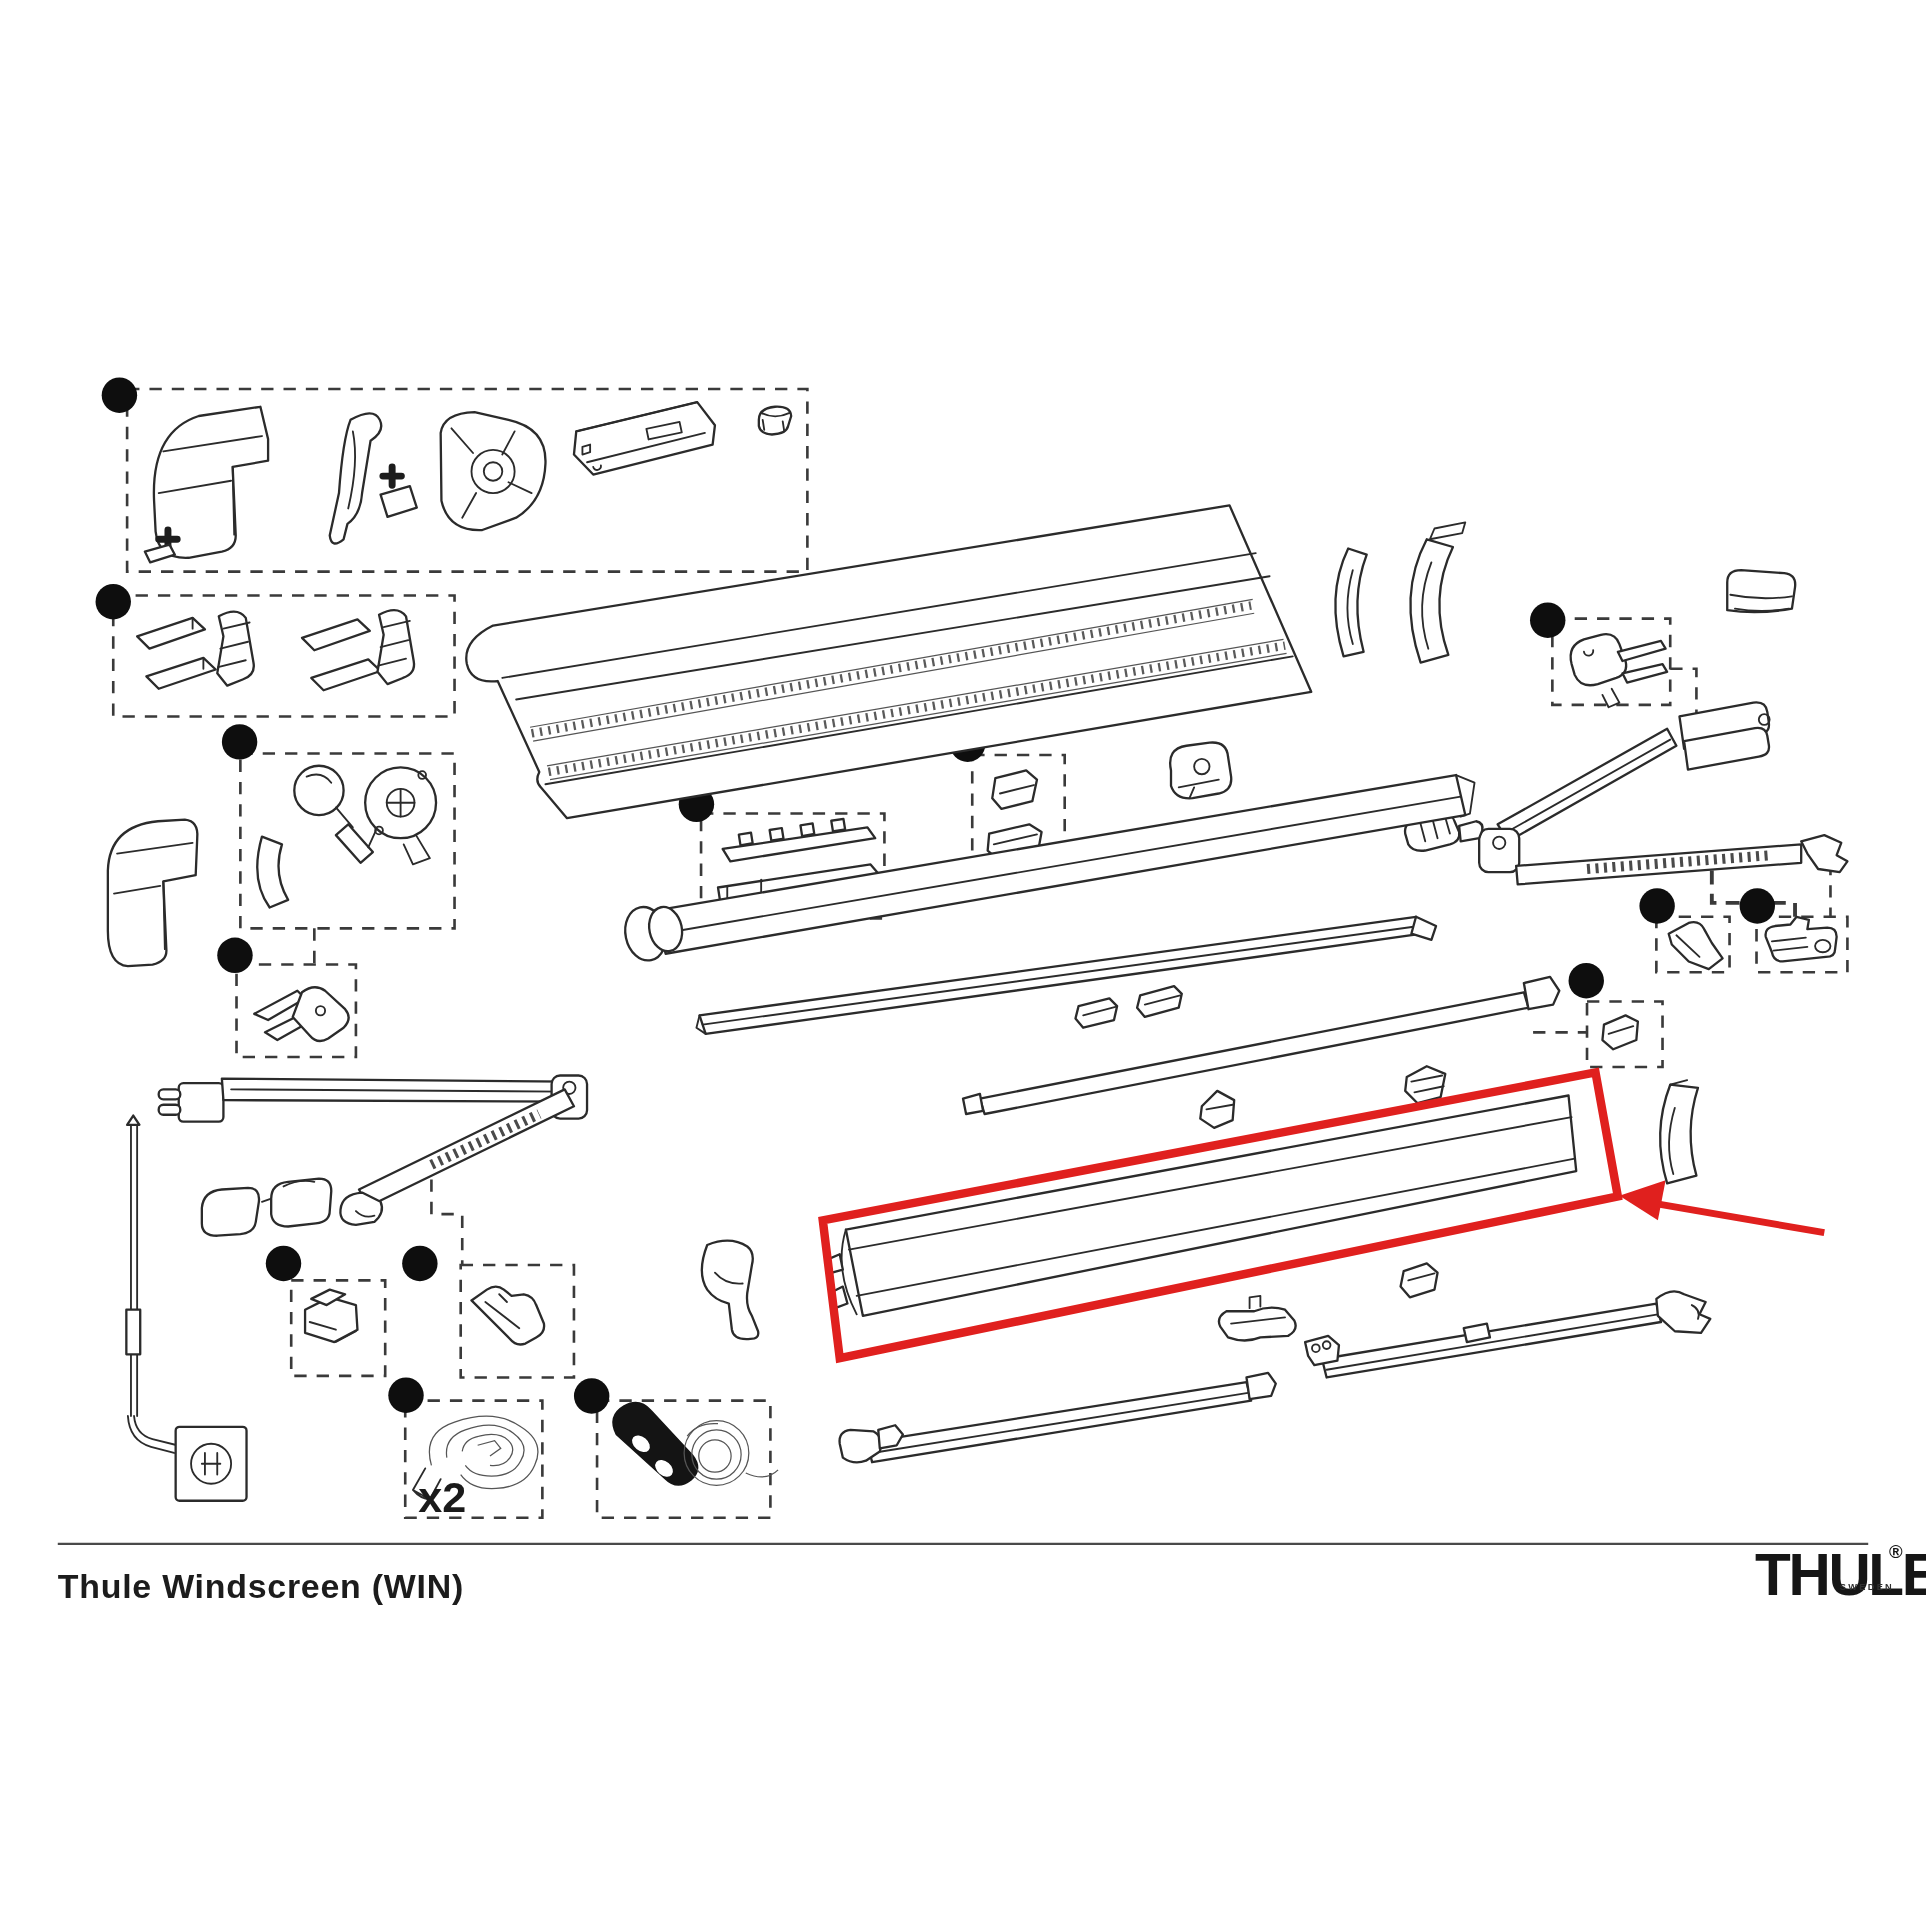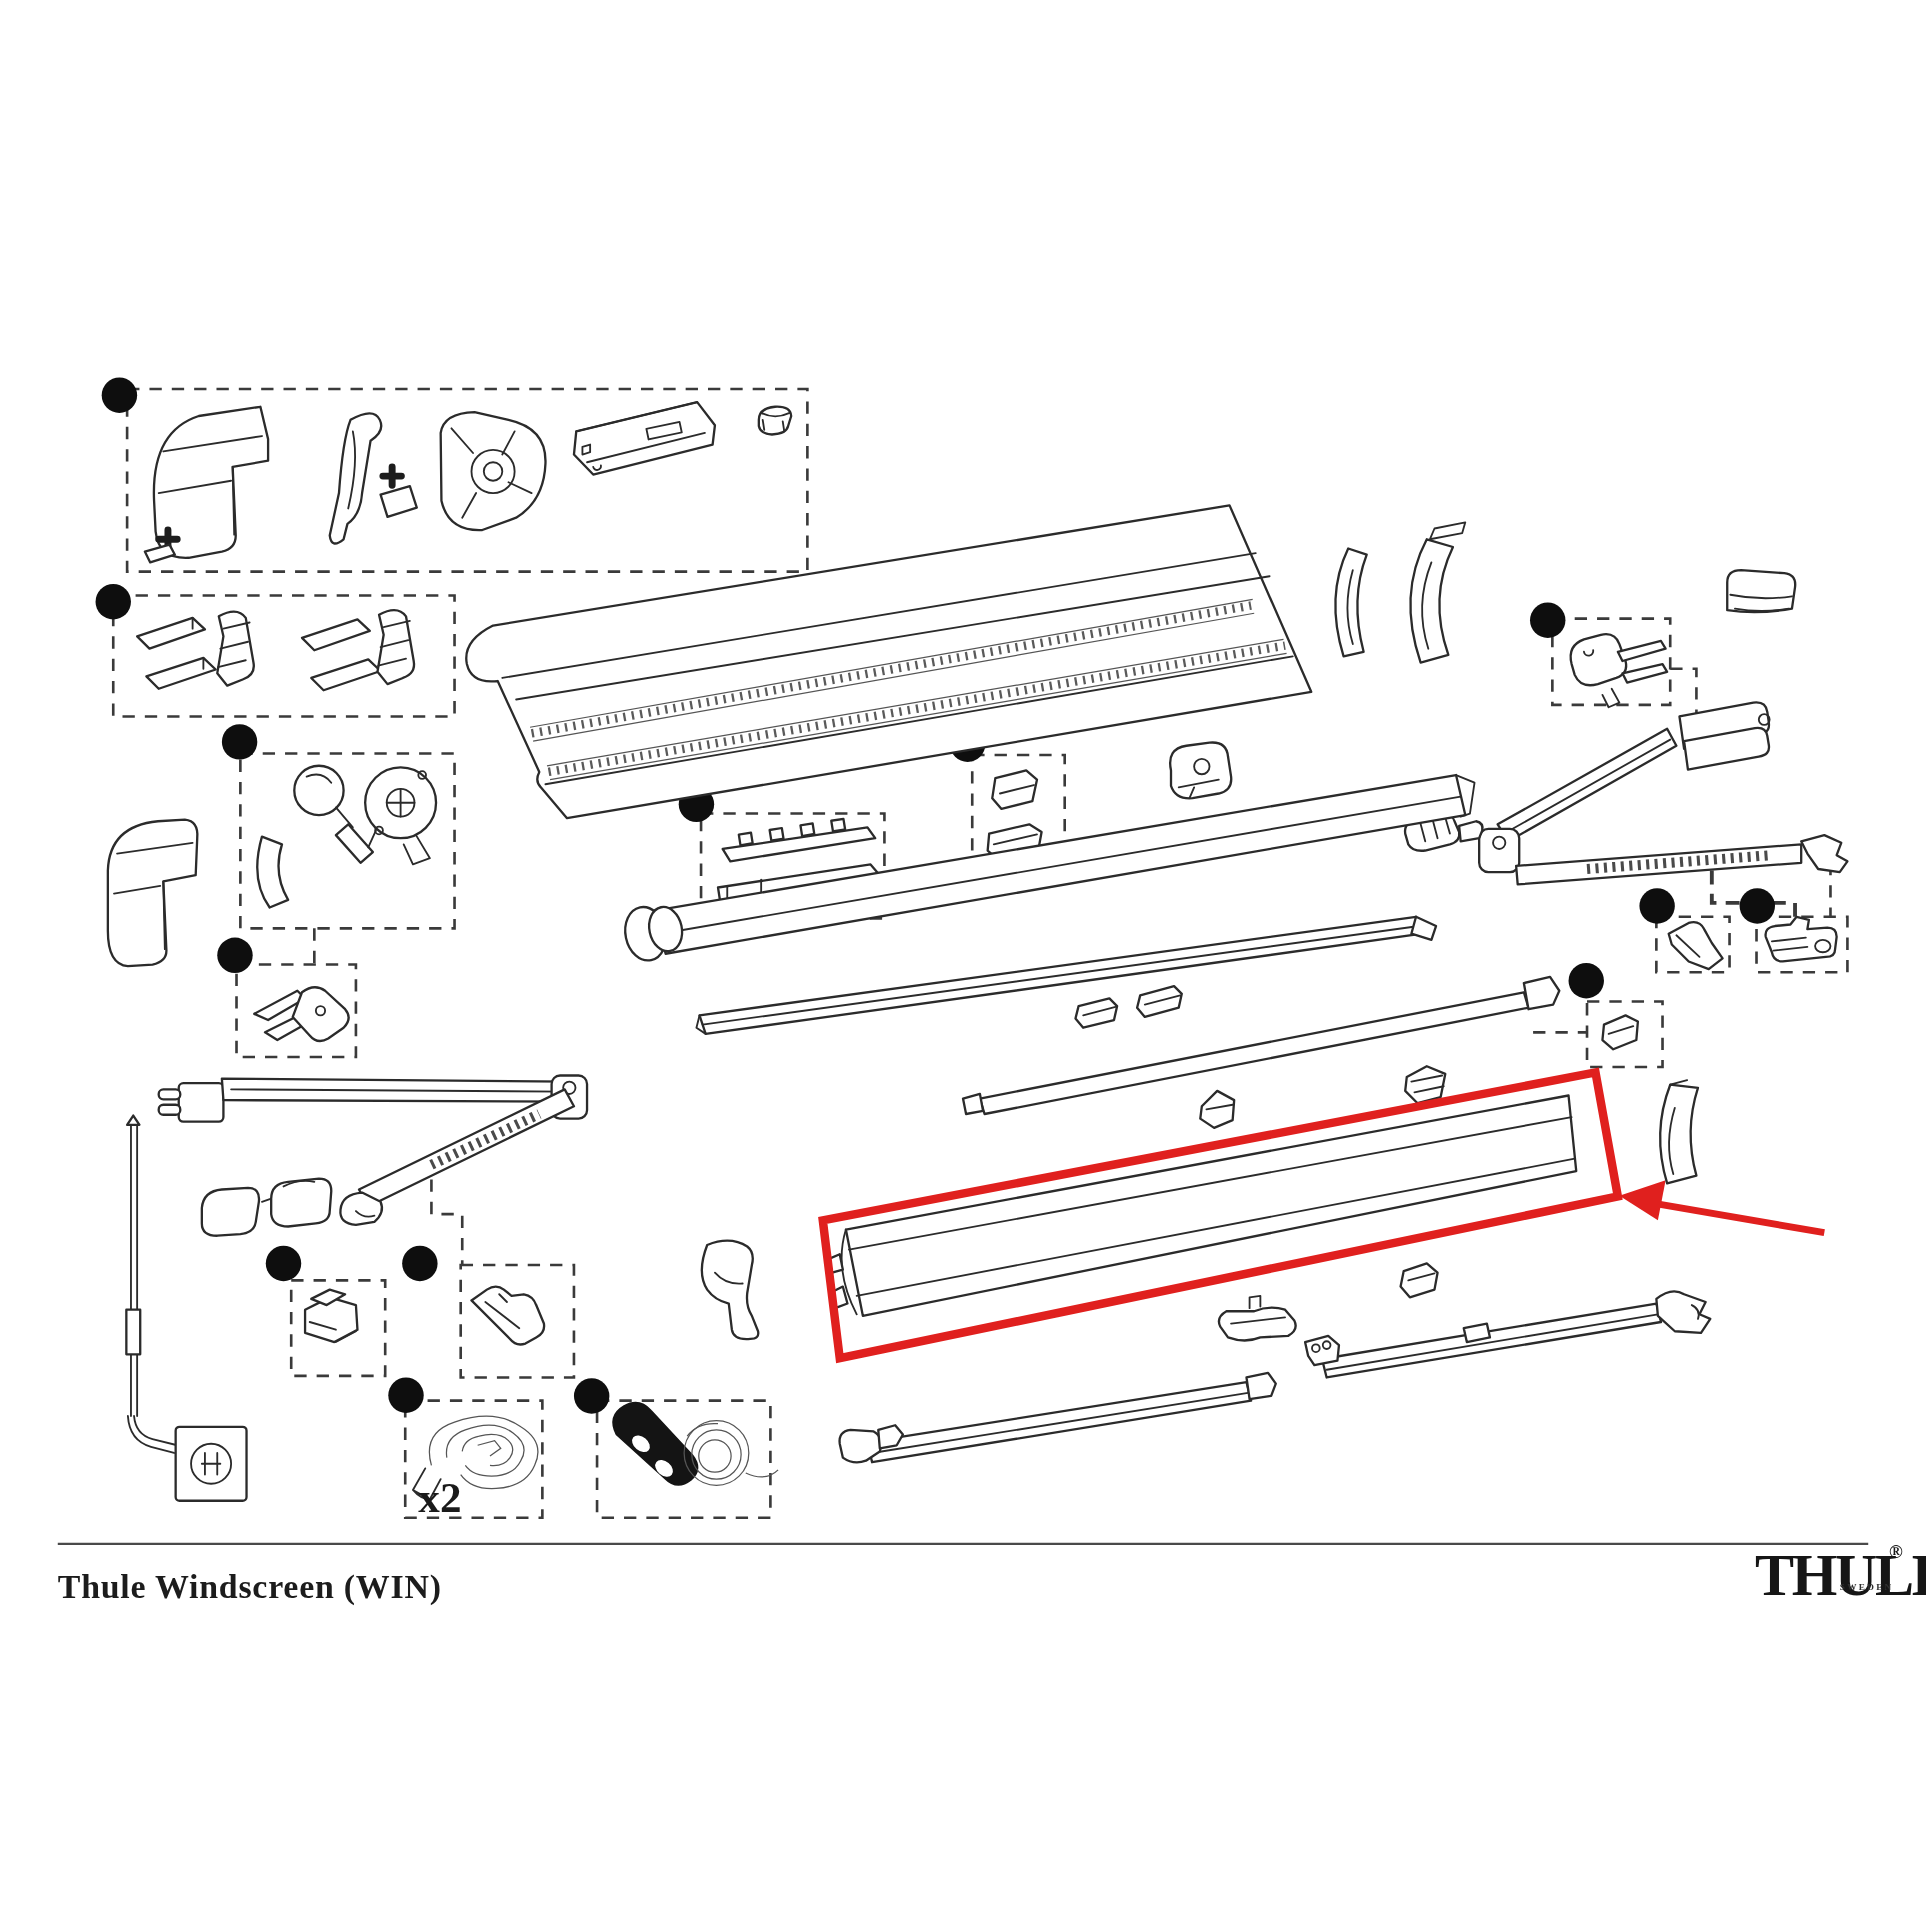--- a/index.html
+++ b/index.html
@@ -1,17 +1,17 @@
 <!DOCTYPE html>
 <html style="font-size:12.3px"><head>
 <meta charset="utf-8">
 <style>
   html,body{margin:0;padding:0;background:#fff;}
   .page{position:relative;width:1926px;height:1614px;background:#ffffff;overflow:hidden;
-        font-family:Liberation Serif, serif;}
+        font-family:Liberation Sans, sans-serif;}
   svg{display:block;}
   .p    {fill:#ffffff;stroke:#2b2b2b;stroke-width:3;stroke-linejoin:round;stroke-linecap:round;}
   .pf   {fill:#141414;stroke:#141414;stroke-width:2;stroke-linejoin:round;}
   .ln   {fill:none;stroke:#2b2b2b;stroke-width:2.4;stroke-linejoin:round;stroke-linecap:round;}
   .thin {fill:none;stroke:#555;stroke-width:1.6;}
   .dash {fill:none;stroke:#3a3a3a;stroke-width:3.4;stroke-dasharray:16 13;}
   .dash2{fill:none;stroke:#3a3a3a;stroke-width:5;stroke-dasharray:18 12;}
   .mk   {fill:#0e0e0e;stroke:none;}
   .coil {fill:none;stroke:#4a4a4a;stroke-width:13;stroke-dasharray:4 7;}
   .tex  {fill:none;stroke:#5a5a5a;stroke-width:11;stroke-dasharray:3 8;}

